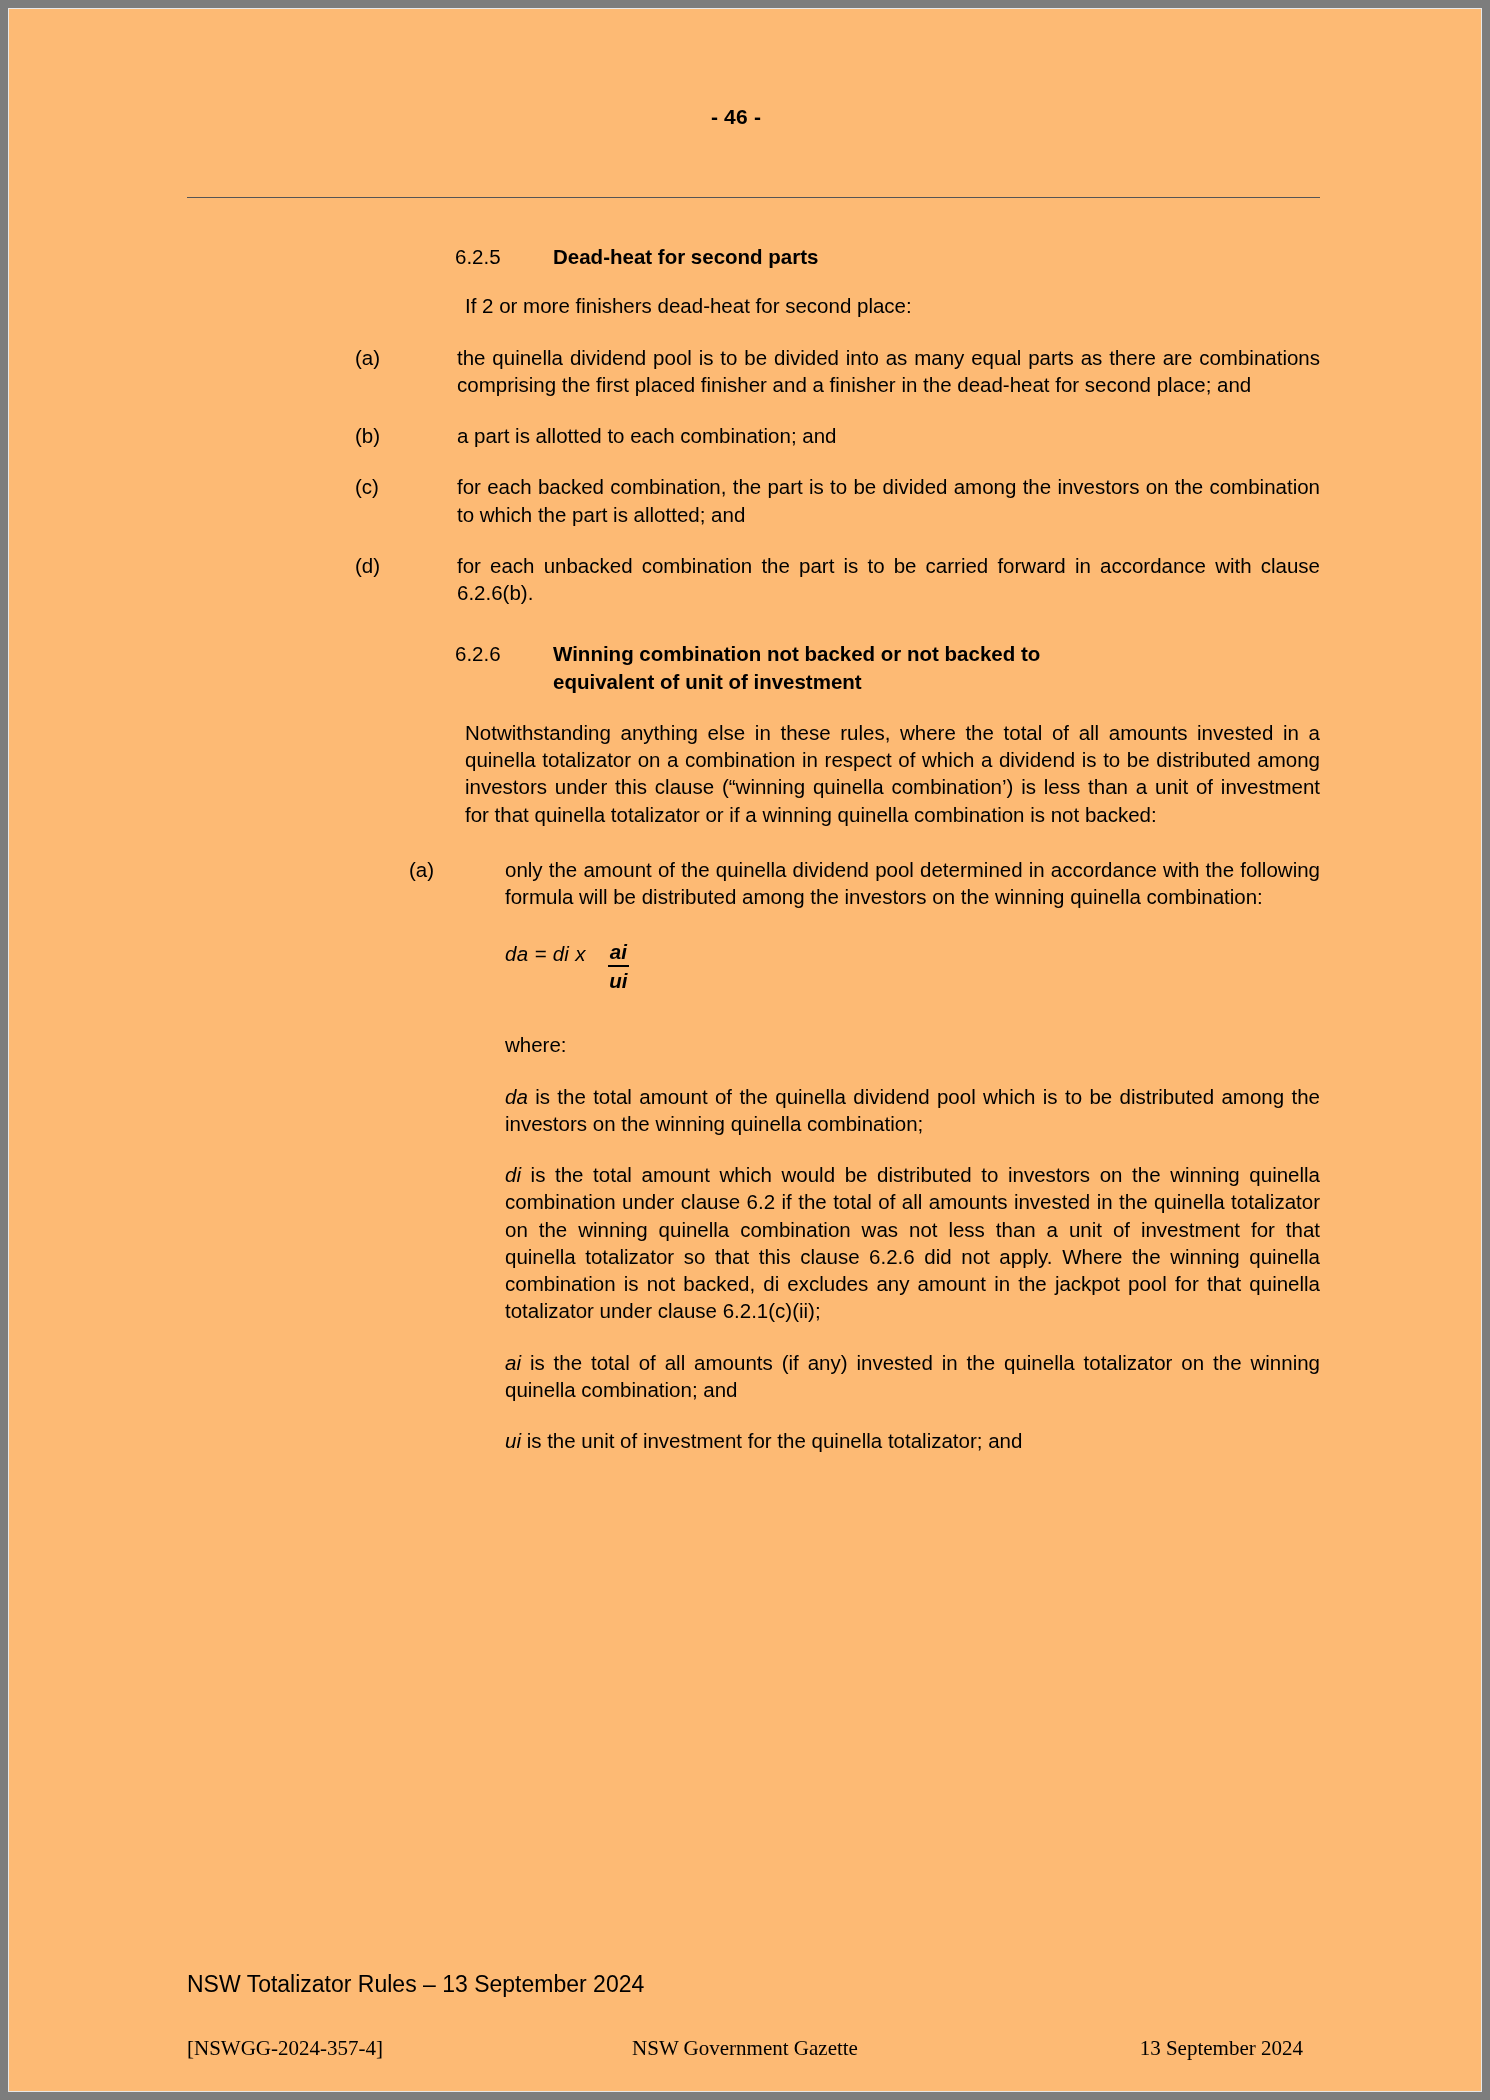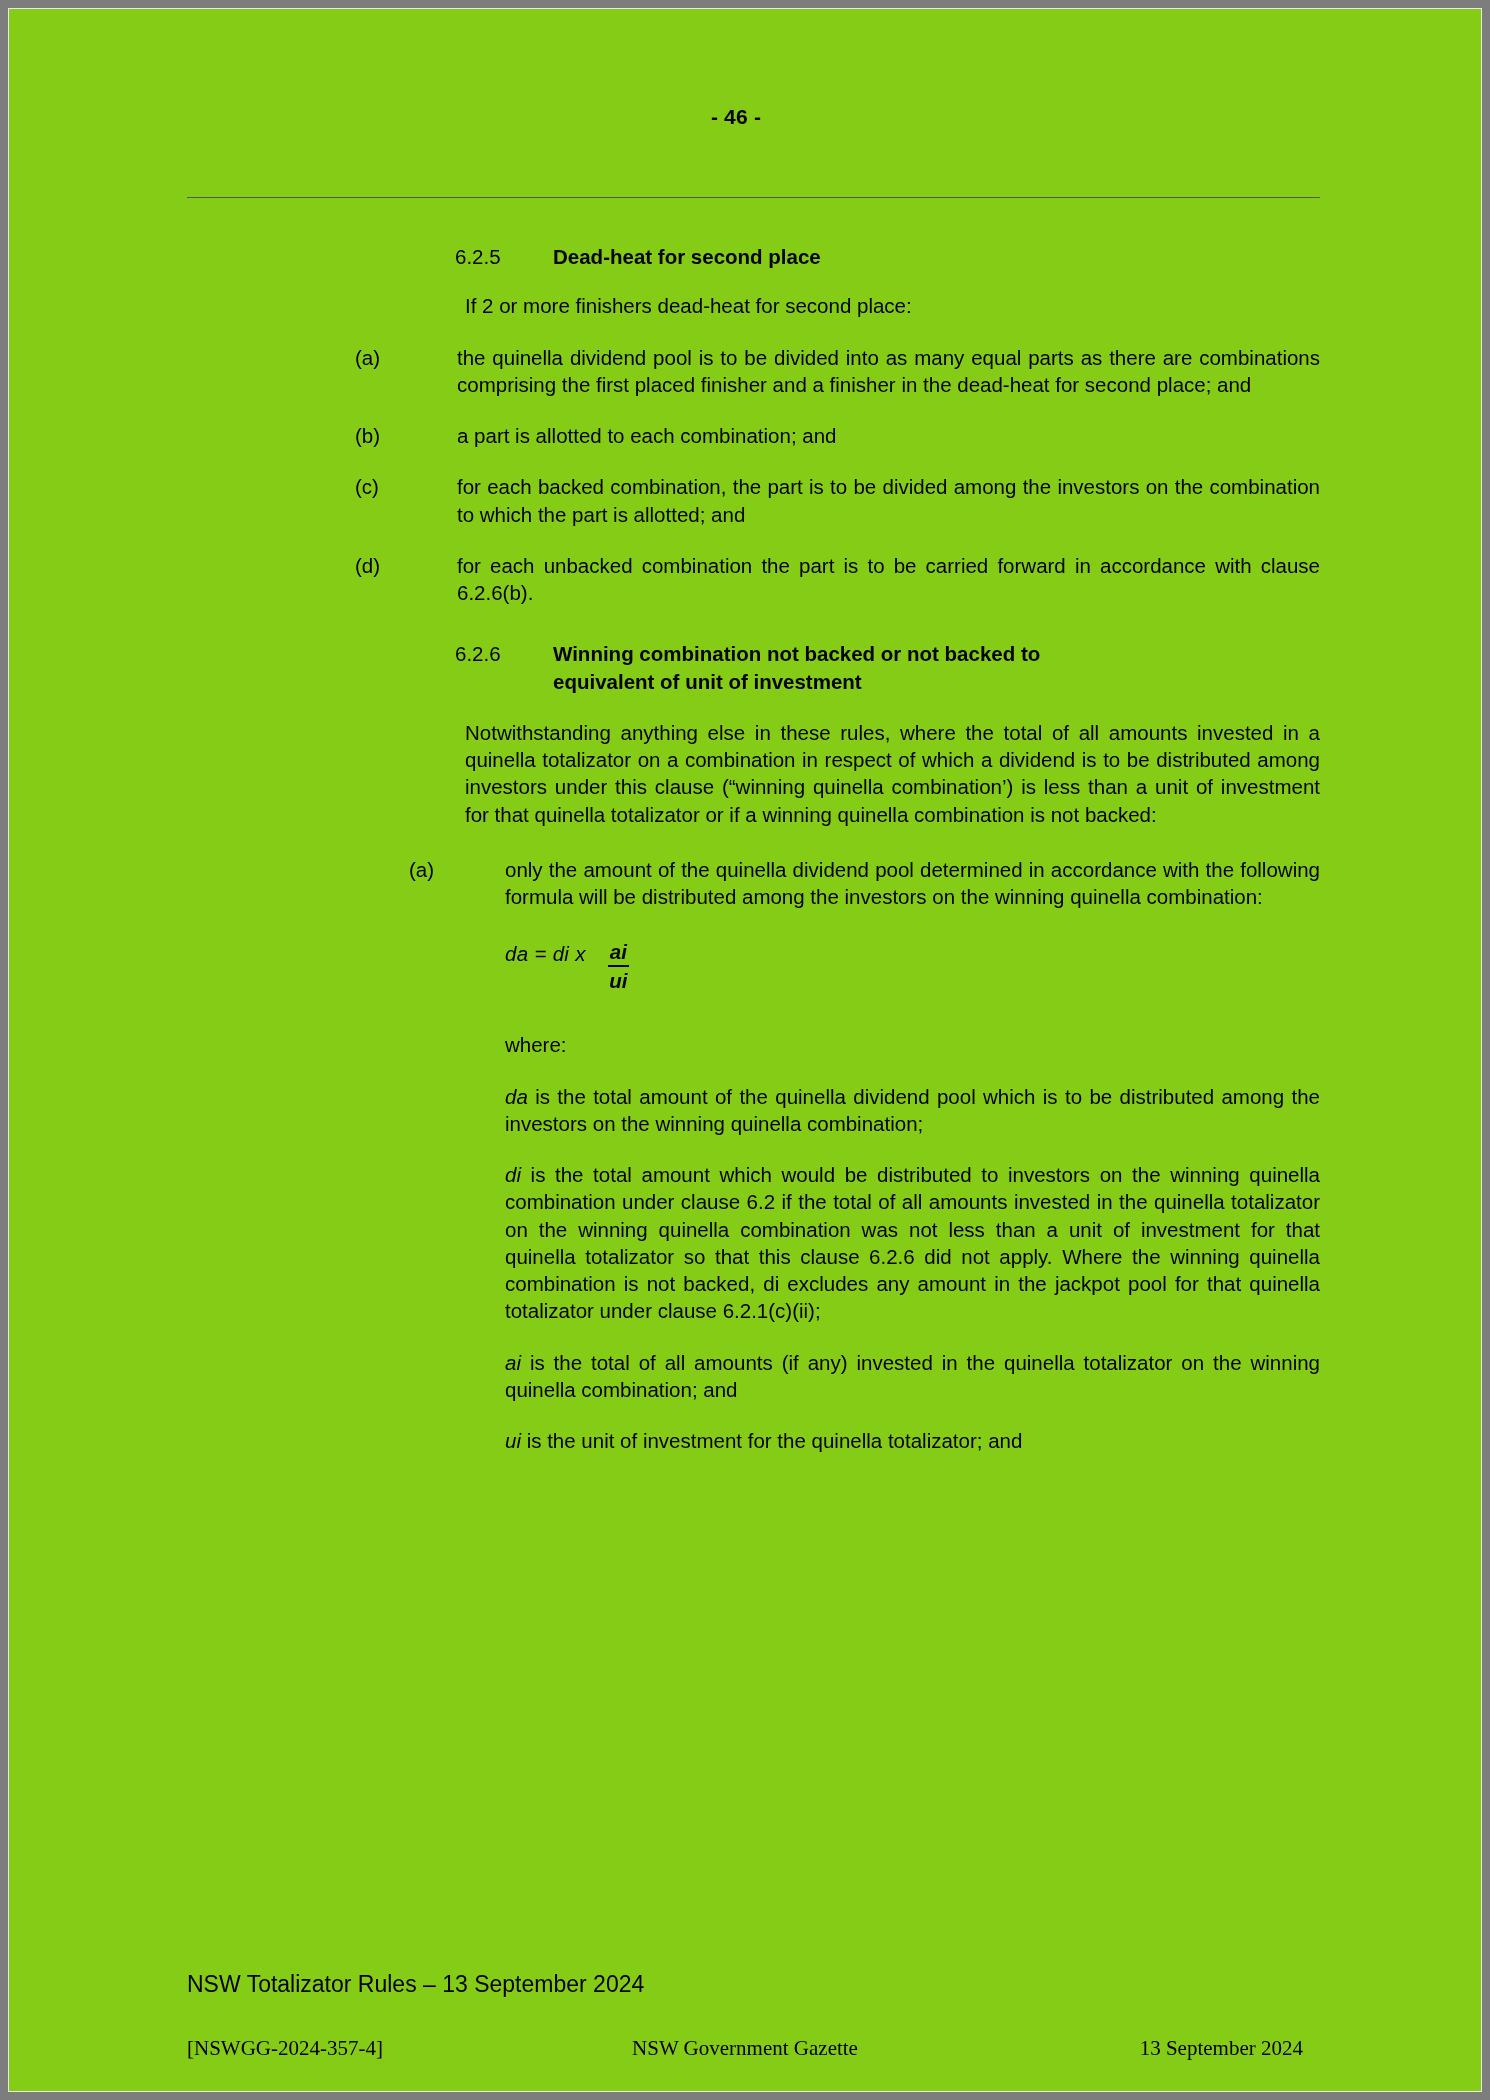--- a/index.html
+++ b/index.html
@@ -20,21 +20,21 @@
     width: 1490px;
     height: 2100px;
     background: #7d7d7d;
     box-sizing: border-box;
     padding: 8px;
   }
   .page {
     position: relative;
     width: 100%;
     height: 100%;
-    background: #84cc16;
+    background: #fdba74;
     box-sizing: border-box;
     border: 1px solid #e8e8e8;
     overflow: hidden;
   }
 
   
   .page-number {
     position: absolute;
     left: 0; right: 0;
     top: 96px;
@@ -230,21 +230,21 @@
 
     <div class="page-number">
       <span class="page-number-inner">- 46 -</span>
     </div>
     <div class="header-rule"></div>
 
     <div class="content">
 
       <div class="clause-heading">
         <span class="num">6.2.5</span>
-        <span class="title">Dead-heat for second place</span>
+        <span class="title">Dead-heat for second parts</span>
       </div>
 
       <div class="intro-para">If 2 or more finishers dead-heat for second place:</div>
 
       <div class="list-item outer">
         <span class="marker">(a)</span>
         <span class="text">the quinella dividend pool is to be divided into as many equal parts as there are combinations comprising the first placed finisher and a finisher in the dead-heat for second place; and</span>
       </div>
 
       <div class="list-item outer">

